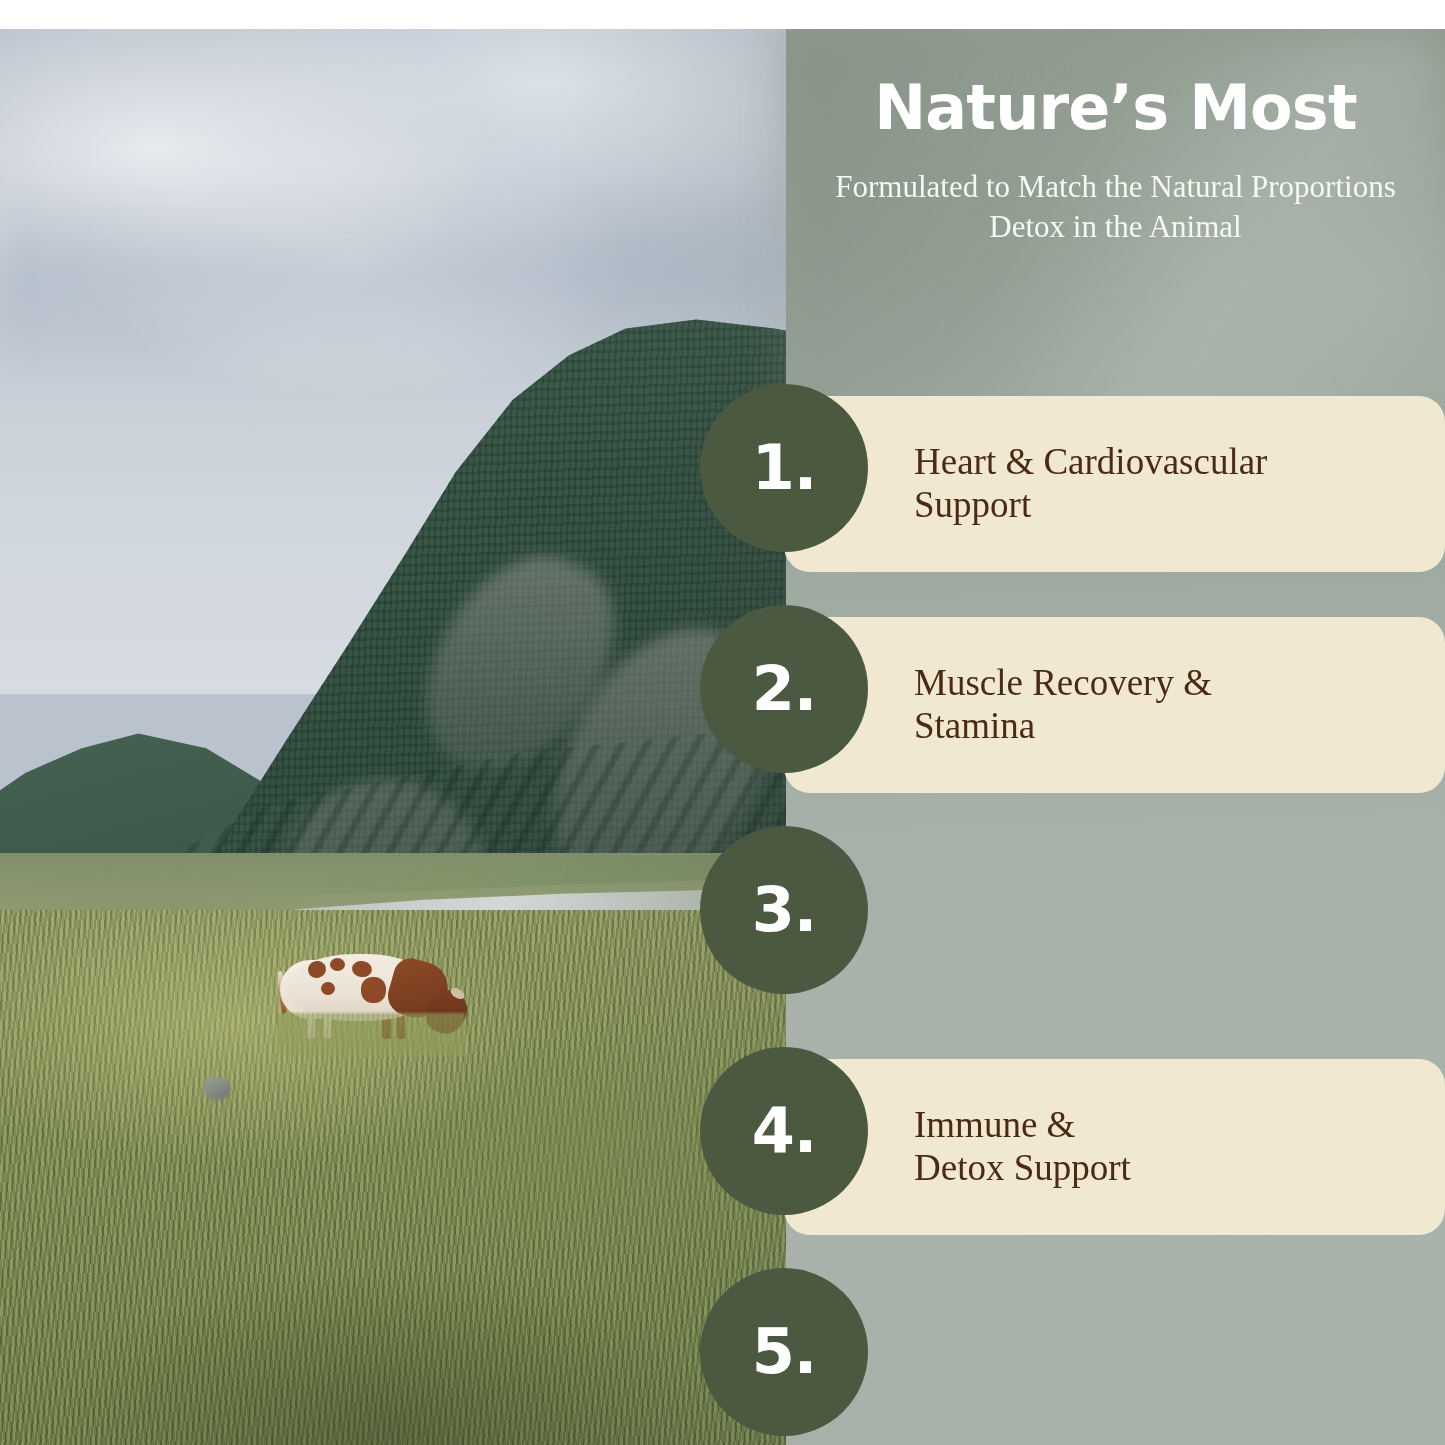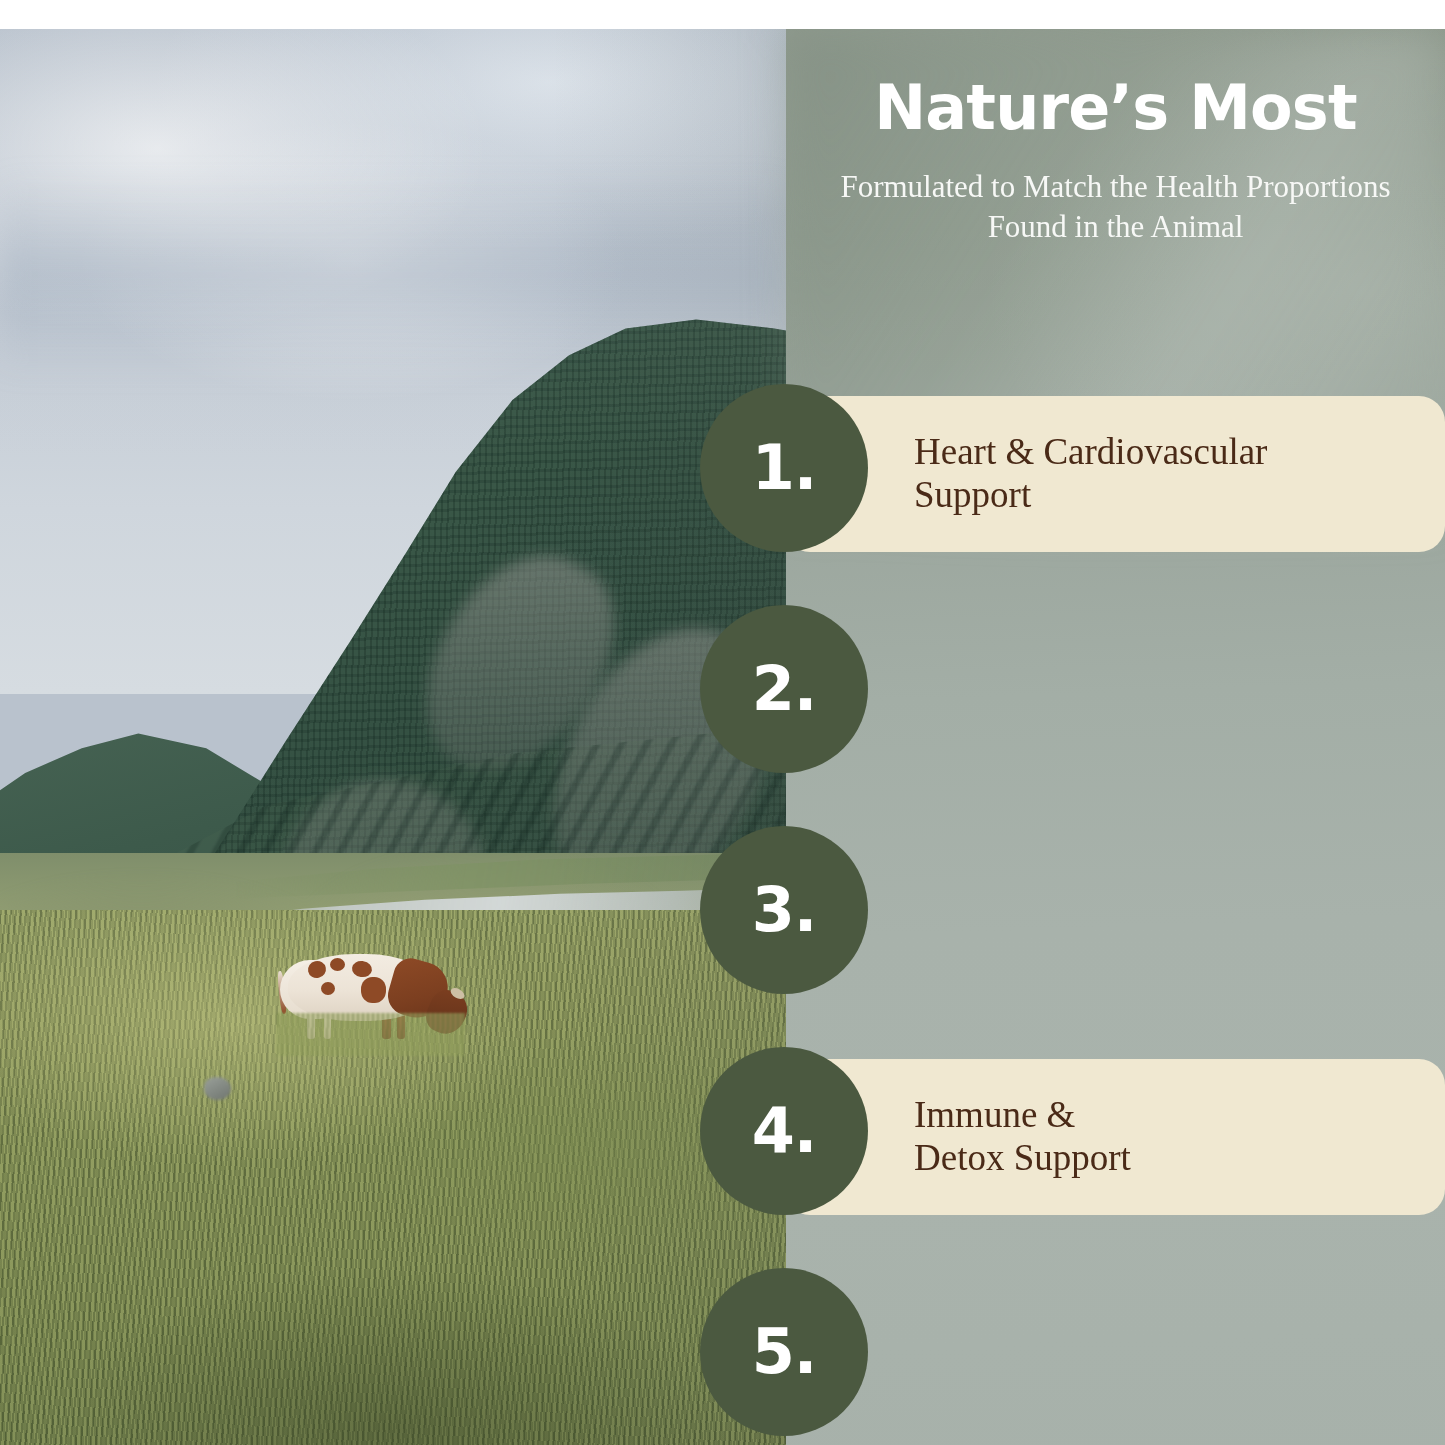--- a/index.html
+++ b/index.html
@@ -309,21 +309,21 @@
   .benefit-row {
     position: relative;
     height: 168px;
     margin-bottom: 53px;
   }
   .pill {
     position: absolute;
     left: 84px;
     top: 12px;
     right: 0;
-    height: 156px;
+    height: 176px;
     background: #f0e8d1;
     border-radius: 26px;
     display: flex;
     align-items: center;
   }
   .pill-text {
     font-family: "Liberation Serif", serif;
     color: #4a2a17;
     font-size: 37px;
     line-height: 1.16;
@@ -399,36 +399,40 @@
     </div>
 
     <div class="photo-grade"></div>
   </div>
 
   <div class="panel">
     <div class="panel-sheen"></div>
 
     <div class="headline-wrap">
       <h1 class="title-line-1">Nature’s Most</h1>
-      <p class="subtitle">Formulated to Match the Health Proportions Found in the Animal</p>
+      <p class="subtitle">Formulated to Match the Natural Proportions Detox in the Animal</p>
     </div>
 
     <div class="benefits">
 
       <div class="benefit-row">
         <div class="pill">
           <span class="pill-text">Heart &amp; Cardiovascular
 Support</span>
         </div>
         <div class="badge">
           <span class="badge-num">1.</span>
         </div>
       </div>
 
       <div class="benefit-row">
+        <div class="pill">
+          <span class="pill-text">Muscle Recovery &amp;
+Stamina</span>
+        </div>
         <div class="badge">
           <span class="badge-num">2.</span>
         </div>
       </div>
 
       <div class="benefit-row">
         <div class="badge">
           <span class="badge-num">3.</span>
         </div>
       </div>

